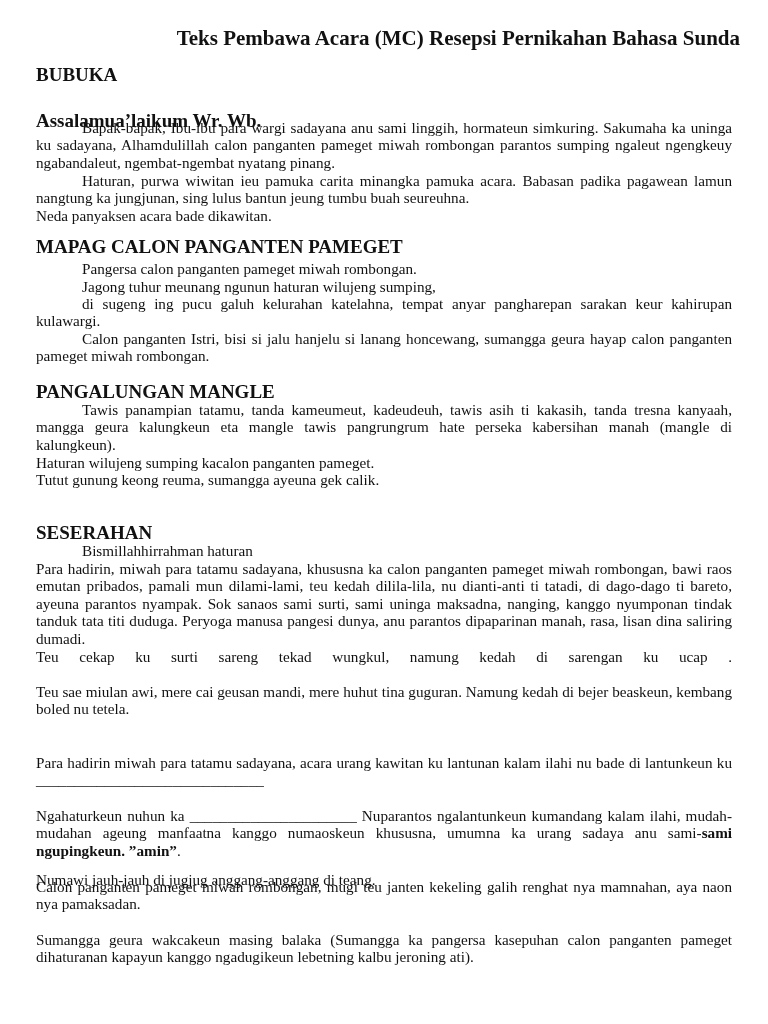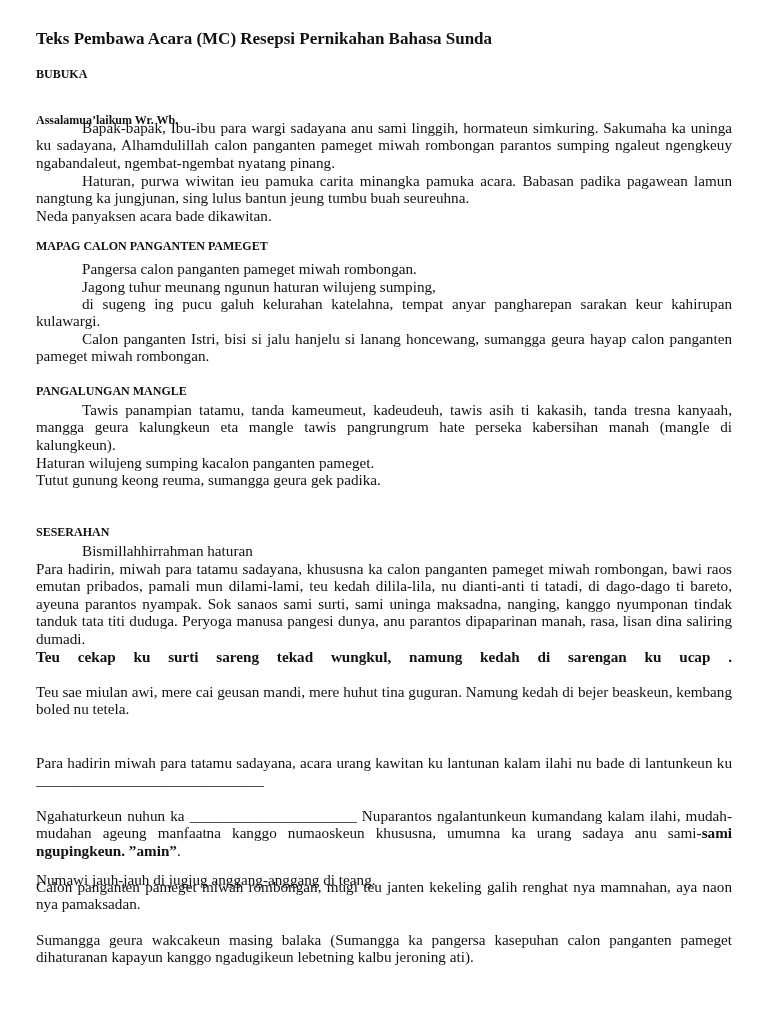--- a/index.html
+++ b/index.html
@@ -1,23 +1,23 @@
 <!DOCTYPE html>
 <html><head>
 <meta charset="utf-8">
 <style>
   html, body { margin:0; padding:0; background:#ffffff; }
   body { width:768px; height:1024px; overflow:hidden; position:relative;
     font-family:"Liberation Serif", "DejaVu Serif", serif; color:#111; }
   .page { position:absolute; left:36px; top:0; width:696px; font-size:15.2px; line-height:17.4px; }
-  .title { position:absolute; left:0; width:696px; top:30px; text-align:left; font-weight:bold; font-size:17px; }
-  .h { position:absolute; left:0; font-weight:bold; font-size:12px; }
+  .title { position:absolute; left:8px; width:696px; top:30px; text-align:right; font-weight:bold; font-size:21px; }
+  .h { position:absolute; left:0; font-weight:bold; font-size:19px; }
   .p { position:absolute; left:0; width:696px; text-align:justify; }
   .p.ind { text-indent:46px; }
-  .just-last { text-align-last:justify;font-weight:bold; }
+  .just-last { text-align-last:justify; }
   .b { font-weight:bold; }
 </style>
 </head>
 <body>
 
 <div class="page">
   <div class="title">Teks Pembawa Acara (MC) Resepsi Pernikahan Bahasa Sunda</div>
 
   <div class="h" style="top:66px">BUBUKA</div>
   <div class="h" style="top:112px">Assalamua’laikum Wr. Wb.</div>
@@ -27,21 +27,21 @@
 
   <div class="h" style="top:238px">MAPAG CALON PANGANTEN PAMEGET</div>
   <div class="p ind" style="top:260px">Pangersa calon panganten pameget miwah rombongan.</div>
   <div class="p ind" style="top:278px">Jagong tuhur meunang ngunun haturan wilujeng sumping,</div>
   <div class="p ind" style="top:295px">di sugeng ing pucu galuh kelurahan katelahna, tempat anyar pangharepan sarakan keur kahirupan kulawargi.</div>
   <div class="p ind" style="top:330px">Calon panganten Istri, bisi si jalu hanjelu si lanang honcewang, sumangga geura hayap calon panganten pameget miwah rombongan.</div>
 
   <div class="h" style="top:383px">PANGALUNGAN MANGLE</div>
   <div class="p ind" style="top:401px">Tawis panampian tatamu, tanda kameumeut, kadeudeuh, tawis asih ti kakasih, tanda tresna kanyaah, mangga geura kalungkeun eta mangle tawis pangrungrum hate perseka kabersihan manah (mangle di kalungkeun).</div>
   <div class="p" style="top:454px">Haturan wilujeng sumping kacalon  panganten pameget.</div>
-  <div class="p" style="top:471px">Tutut gunung keong reuma, sumangga geura gek padika.</div>
+  <div class="p" style="top:471px">Tutut gunung keong reuma, sumangga ayeuna gek calik.</div>
 
   <div class="h" style="top:524px">SESERAHAN</div>
   <div class="p ind" style="top:542px">Bismillahhirrahman haturan</div>
   <div class="p" style="top:560px">Para hadirin, miwah para tatamu sadayana, khususna ka calon panganten  pameget miwah rombongan, bawi raos emutan pribados, pamali mun dilami-lami, teu kedah dilila-lila, nu dianti-anti ti tatadi, di dago-dago ti bareto, ayeuna parantos nyampak. Sok sanaos sami surti, sami uninga maksadna, nanging, kanggo nyumponan tindak tanduk tata titi duduga. Peryoga manusa pangesi dunya, anu parantos dipaparinan manah, rasa, lisan dina saliring dumadi.</div>
   <div class="p just-last" style="top:648px">Teu cekap ku surti sareng tekad wungkul, namung kedah di sarengan ku ucap .</div>
   <div class="p" style="top:683px">Teu sae miulan awi, mere cai geusan mandi, mere huhut tina guguran. Namung kedah di bejer beaskeun, kembang boled nu tetela.</div>
   <div class="p" style="top:754px">Para hadirin miwah para tatamu sadayana, acara urang kawitan ku lantunan kalam ilahi nu bade di lantunkeun ku ______________________________</div>
   <div class="p" style="top:807px">
     <span>Ngahaturkeun nuhun ka ______________________ Nuparantos ngalantunkeun kumandang kalam ilahi, mudah-mudahan ageung manfaatna kanggo numaoskeun khususna, umumna ka urang sadaya anu sami-</span><span class="b">sami ngupingkeun. ”amin”</span><span>.</span>
   </div>

